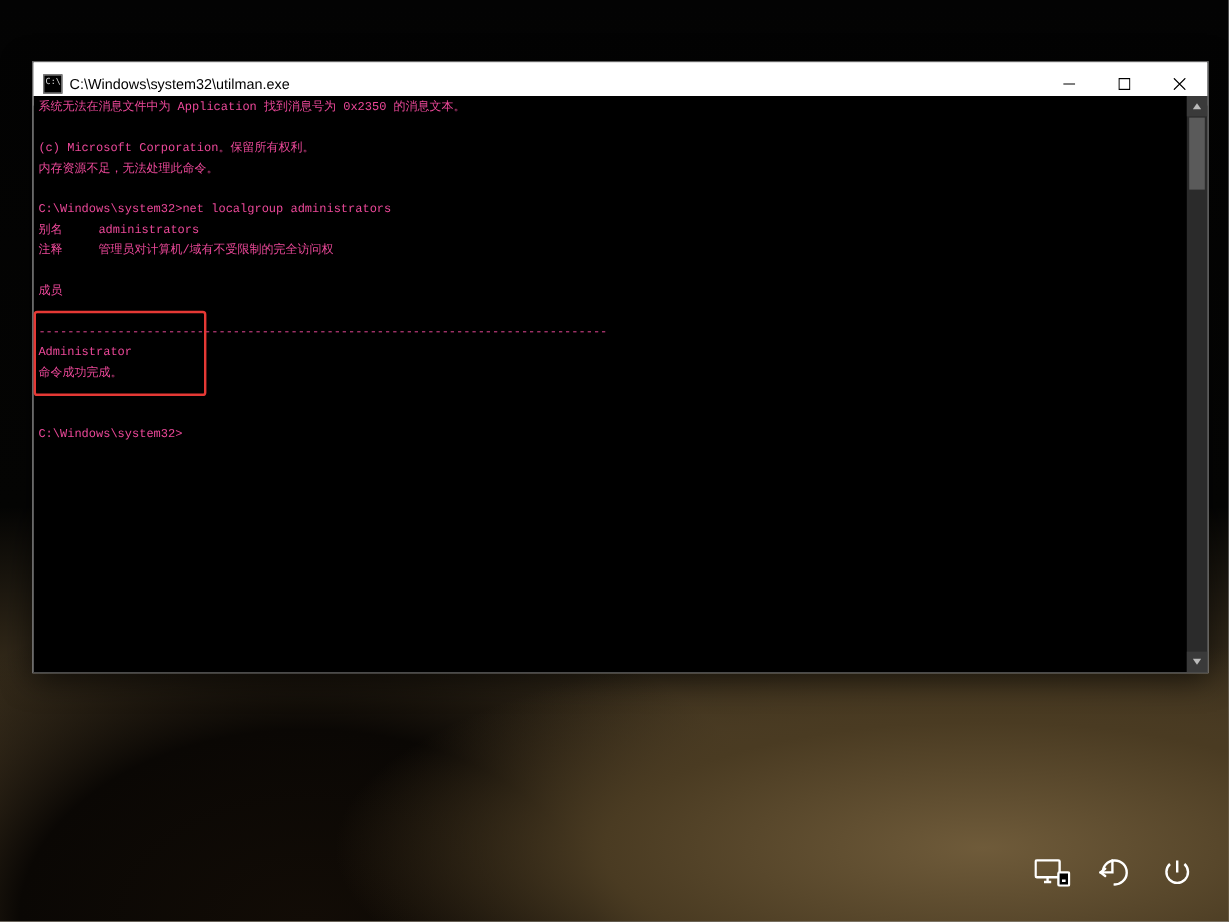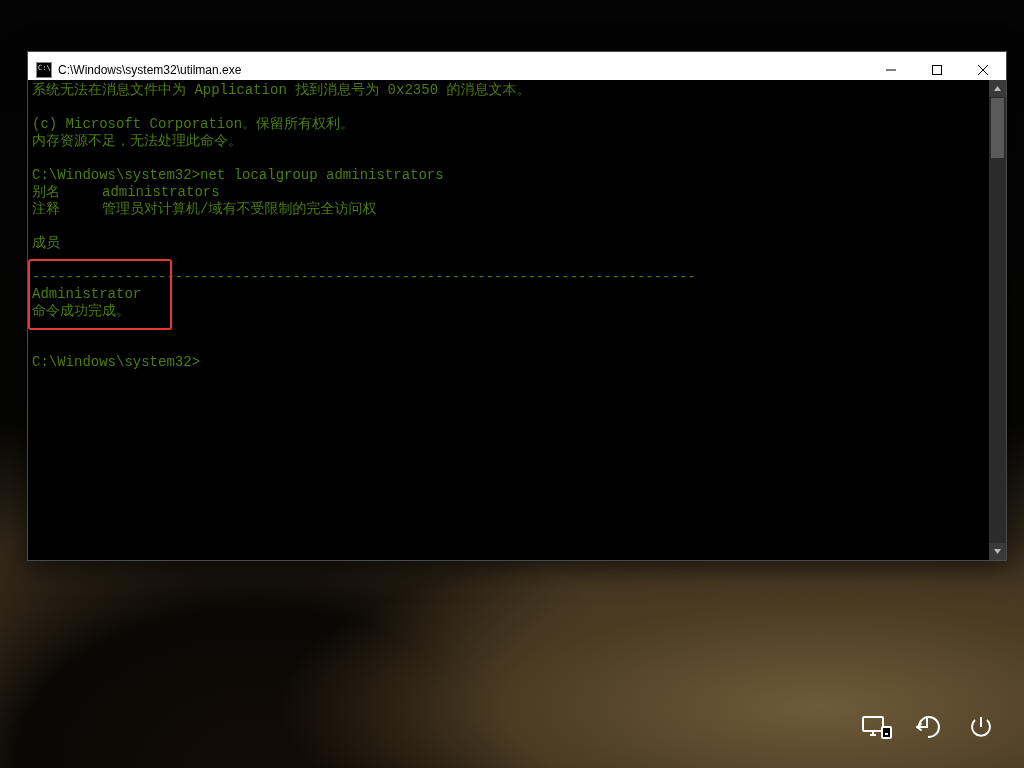--- a/index.html
+++ b/index.html
@@ -43,21 +43,21 @@
   }
   .sb-btn{position:absolute;left:0;width:17px;height:17px;background:#3a3a3a;display:flex;align-items:center;justify-content:center;}
   .sb-btn.up{top:0;}
   .sb-btn.dn{bottom:0;}
   .sb-btn svg{display:block;}
   .sb-thumb{position:absolute;left:2px;top:18px;width:13px;height:60px;background:#5a5a5a;}
   .term{
     position:absolute;left:0;top:0;right:17px;bottom:0;
     padding:2px 4px 0 4px;
     font-family:"NSimSun","SimSun","Consolas","Courier New",monospace;
-    font-size:14px;line-height:17px;color:#4d7c0f;white-space:pre;
+    font-size:10px;line-height:17px;color:#ec4899;white-space:pre;
     letter-spacing:0;
   }
   .term .line{display:block;}
   .hlbox{
     position:absolute;border:2px solid #e53935;border-radius:3px;pointer-events:none;
   }
   
   .sysicons{
     position:absolute;right:28px;bottom:26px;display:flex;gap:22px;align-items:center;
   }

